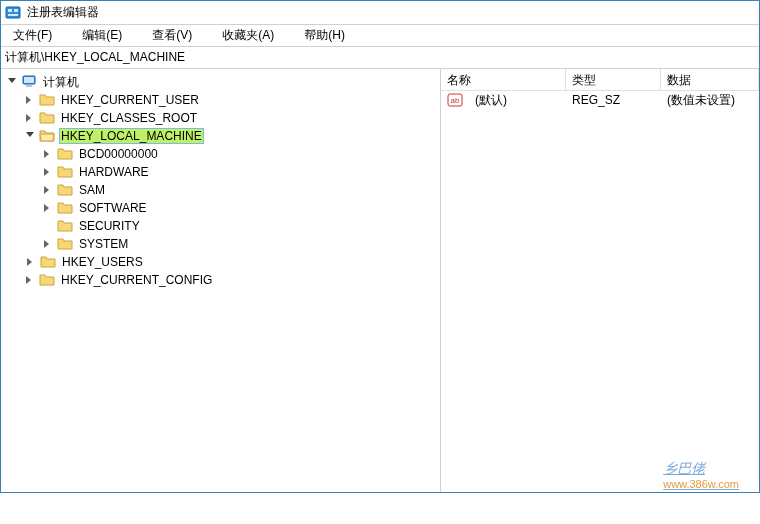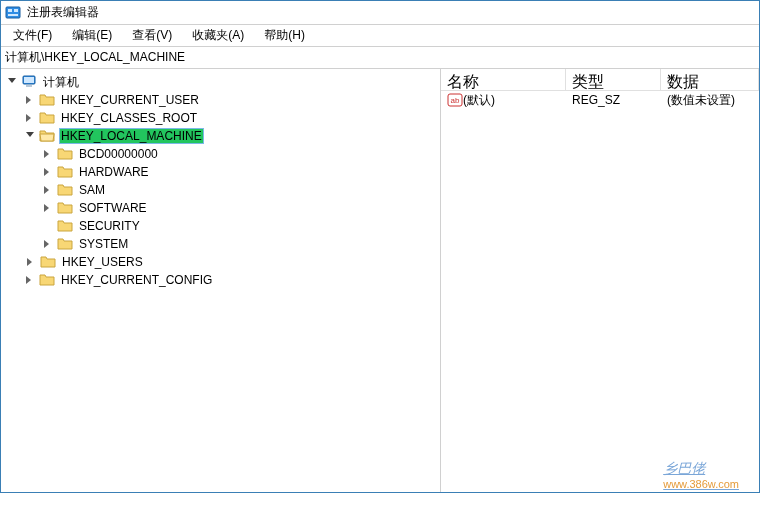--- a/index.html
+++ b/index.html
@@ -20,21 +20,21 @@
     display: flex; align-items: center;
     padding: 0 4px;
     gap: 6px;
   }
   .title-icon { width: 16px; height: 16px; display:inline-flex; }
   .title-text { font-size: 12px; }
   .menubar {
     height: 22px;
     display: flex; align-items: center;
     padding: 0 4px;
-    gap: 4px;
+    gap: 14px;
     border-bottom: 1px solid #d0d0d0;
   }
   .menu-item { padding: 2px 8px; cursor: default; }
   .addressbar {
     height: 22px;
     border-bottom: 1px solid #d0d0d0;
     display: flex; 
   }
   .addr-input {
     flex: 1;
@@ -90,46 +90,46 @@
     border-right:4px solid transparent;
     border-top:5px solid #404040;
   }
   .tv-icon {
     width: 16px; height: 16px;
     margin-right: 4px;
     flex: none;
     display:inline-flex; align-items:center; justify-content:center;
   }
   .tv-label { padding: 1px 2px; }
-  .tv-label.selected { background: #22c55e; border:1px solid #7cb8e8; padding:0 1px; }
+  .tv-label.selected { background: #bef264; border:1px solid #7cb8e8; padding:0 1px; }
   .tv-children { }
   
   .icon-computer svg, .icon-folder svg, .icon-reg svg, .icon-string svg { display:block; }
   
   .lv-header {
     height: 22px;
     display: flex;
     border-bottom: 1px solid #e0e0e0;
   }
   .lv-col {
     border-right: 1px solid #e0e0e0;
     padding: 3px 6px;
-    font-size: 16px;
+    font-size: 12px;
     color: #000;
     cursor: default;
   }
   .col-name { width: 125px; }
   .col-type { width: 95px; }
   .col-data { flex: 1; }
   .lv-row {
     height: 18px;
     display: flex; align-items: center;
   }
   .lv-cell { padding: 0 6px; font-size:12px; }
-  .lv-cell.col-name { display:flex; gap:0; }
+  .lv-cell.col-name { display:flex; gap:12px; }
   .string-icon {
     width:16px;height:16px; flex:none;
     display:inline-flex; align-items:center; justify-content:center;
   }
   .watermark {
     position: absolute;
     right: 20px; bottom: 2px;
     font-size: 14px;
     color: #7aa6d8;
     font-style: italic;

